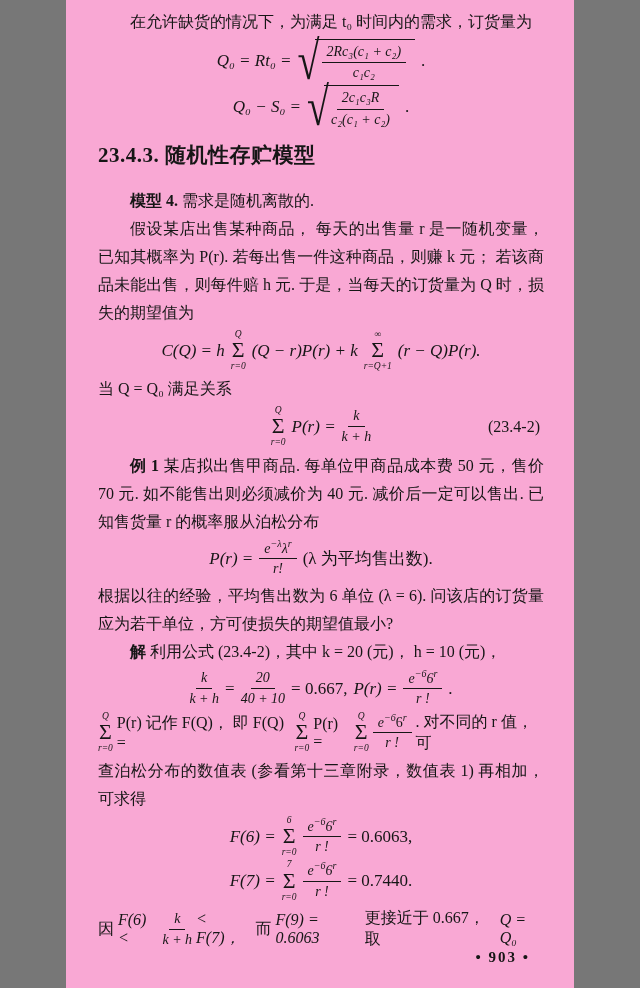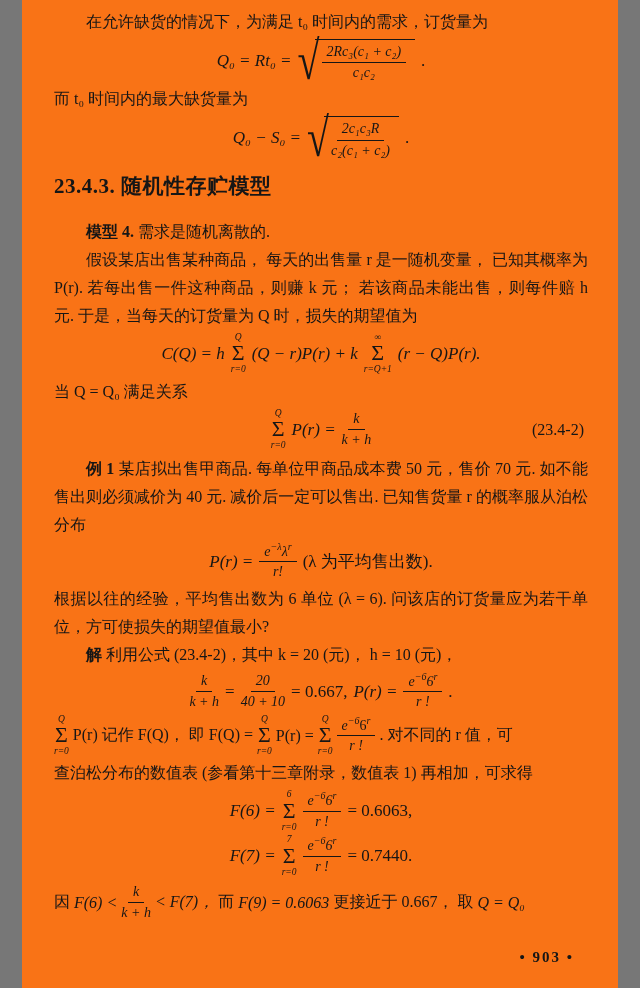--- a/index.html
+++ b/index.html
@@ -1,19 +1,19 @@
 <!DOCTYPE html>
 <html><head>
 <meta charset="utf-8">
 <style>
   * { margin:0; padding:0; box-sizing:border-box; }
   html,body { background:#777; }
   .page {
-    width:596px; height:988px; margin:0 auto; position:relative; overflow:hidden;
-    background:#f97316; color:#161616;
+    width:508px; height:988px; margin:0 auto; position:relative; overflow:hidden;
+    background:#f9a8d4; color:#161616;
     font-family:"Liberation Serif","DejaVu Serif",serif;
     padding:8px 30px 0 32px;
   }
   .para { font-size:16px; line-height:28px; text-align:justify; }
   .indent { text-indent:2em; }
   .b { font-weight:bold; }
   .math { font-style:italic; }
   .mix { font-style:normal; }
   .heading { font-size:21px; font-weight:bold; margin:12px 0 18px; letter-spacing:.5px; }
   .eq { display:flex; justify-content:center; align-items:center; gap:6px;
@@ -52,21 +52,20 @@
       <span class="rootbody">
         <span class="frac">
           <span class="fn math">2Rc₃(c₁ + c₂)</span>
           <span class="fd math">c₁c₂</span>
         </span>
       </span>
     </span>
     <span class="mix">.</span>
   </div>
 
-  <p class="para">而 t₀ 时间内的最大缺货量为</p>
 
   <div class="eq">
     <span class="math">Q₀ − S₀ =</span>
     <span class="sqrt">
       <span class="rad">√</span>
       <span class="rootbody">
         <span class="frac">
           <span class="fn math">2c₁c₃R</span>
           <span class="fd math">c₂(c₁ + c₂)</span>
         </span>

